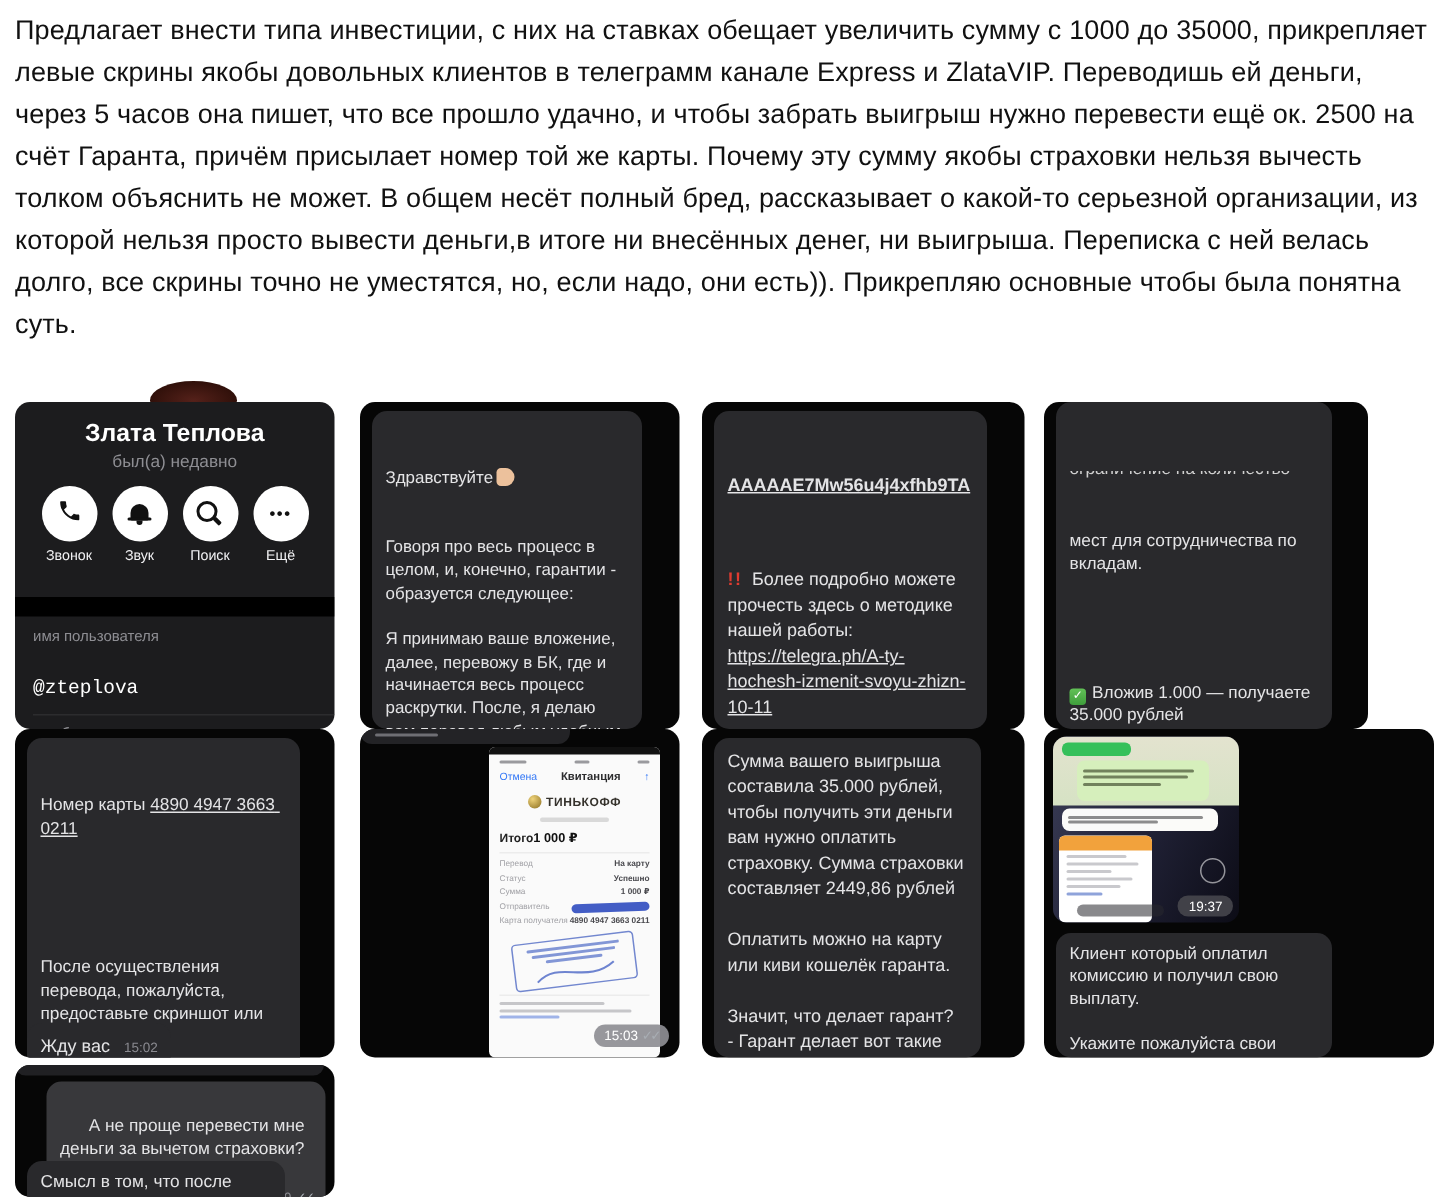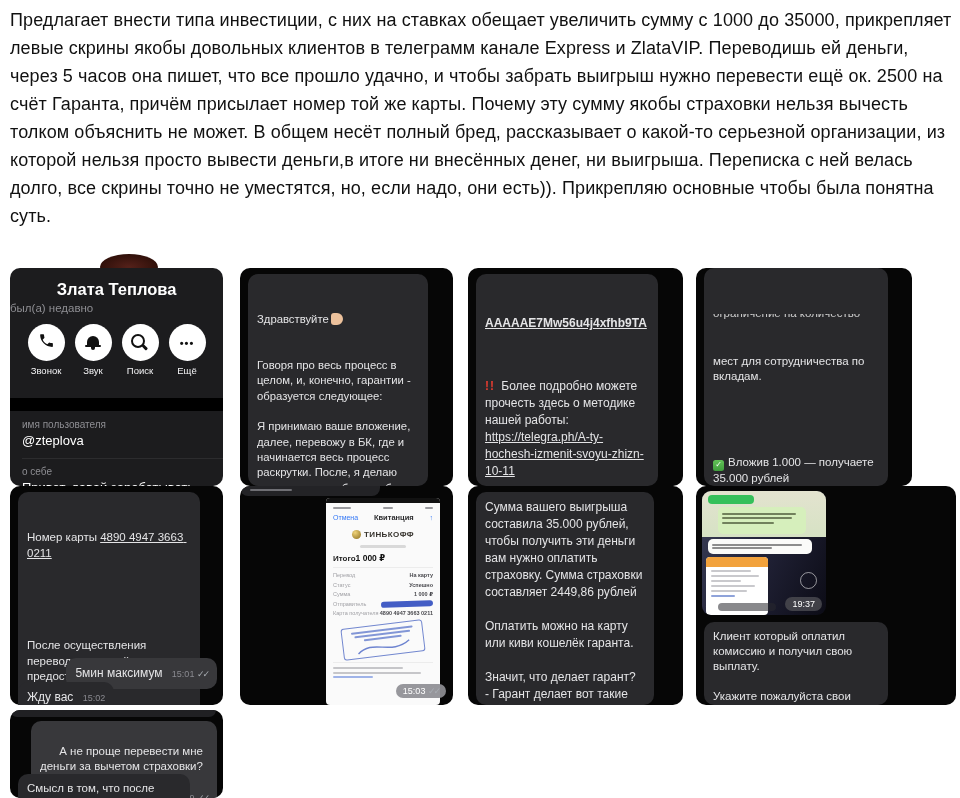--- a/index.html
+++ b/index.html
@@ -22,29 +22,29 @@
   .bar{background:#6f6f74;height:2px;border-radius:1px;}
   
   .chk{display:inline-flex;align-items:center;justify-content:center;width:11px;height:11px;
        background:linear-gradient(#62c157,#3f9e3c);border-radius:2.5px;color:#fff;font-size:8px;
        font-weight:bold;margin-right:4px;vertical-align:-1px;}
   .excl{color:#e03b30;font-weight:bold;letter-spacing:1px;margin-right:3px;}
   .emoji-muscle{display:inline-block;width:12px;height:12px;background:#ecc19c;border-radius:3px 6px 6px 3px;vertical-align:-2px;margin-left:2px;}
   
   .p-head{height:118px;}
   .p-name{margin-top:12px;text-align:center;font-size:16.5px;font-weight:600;color:#fff;}
-  .p-status{font-size:11.5px;color:#8e8e93;margin-top:3px;}
+  .p-status{text-align:center;font-size:11.5px;color:#8e8e93;margin-top:3px;}
   .p-actions{display:flex;justify-content:space-between;padding:10px 16px 0;}
   .p-act{display:flex;flex-direction:column;align-items:center;width:40px;}
   .p-circle{width:37px;height:37px;border-radius:50%;background:#fff;display:flex;align-items:center;justify-content:center;}
   .p-alabel{font-size:9.5px;color:#f2f2f4;margin-top:4px;}
   .p-strip{height:13px;background:#000;}
   .p-info{padding:8px 12px 0;}
   .p-label{font-size:10px;color:#8e8e93;}
-  .p-value{font-size:13px;color:#fff;margin-top:2px;line-height:1.35;}
+  .p-value{font-size:13px;color:#fff;margin-top:20px;line-height:1.35;font-family:Liberation Mono, monospace;}
   .p-div{height:1px;background:#2c2c2e;margin:8px -12px 7px 0;}
   .bell{width:12px;height:11px;background:#111;border-radius:6px 6px 1px 1px;position:relative;margin-top:-2px;}
   .bell::before{content:"";position:absolute;left:-2px;right:-2px;bottom:0;height:2px;background:#111;border-radius:1px;}
   .bell::after{content:"";position:absolute;left:4px;bottom:-3px;width:4px;height:3px;background:#111;border-radius:0 0 2px 2px;}
   .mag{width:10px;height:10px;border:2.5px solid #111;border-radius:50%;position:relative;margin:-4px 4px 0 0;}
   .mag::after{content:"";position:absolute;width:6px;height:2.5px;background:#111;transform:rotate(45deg);right:-5px;bottom:-3px;border-radius:1px;}
   .dots{font-size:11px;font-weight:bold;color:#111;letter-spacing:1px;}
   .avatar-arc{position:absolute;left:100px;top:254px;width:58px;height:26px;border-radius:50%;
        background:radial-gradient(ellipse at center,#55211a 0%,#30100a 70%);z-index:0;}
   
@@ -181,24 +181,20 @@
 
   <div class="tile" style="left:10px;top:486px;width:213px;height:219px;">
     <div class="bub" style="left:8px;top:6px;width:182px;font-size:11.5px;line-height:1.35;">
       <div><span>Номер карты </span><span class="u">4890 4947 3663 0211</span></div>
       <div style="height:15px;"></div>
       <div>После осуществления перевода, пожалуйста, предоставьте скриншот или фото чека!
 
 В течении какого времени можно ожидать средства?</div>
       
     </div>
-    <div class="bub bub-out" style="right:6px;top:172px;white-space:nowrap;">
-      <span>5мин максимум</span>
-      <span class="t-time" style="display:inline;margin-left:6px;"><span>15:01</span> <span class="ticks">✓✓</span></span>
-    </div>
     <div class="bub" style="left:8px;top:196px;white-space:nowrap;">
       <span>Жду вас</span>
       <span class="t-time" style="display:inline;margin-left:6px;">15:02</span>
     </div>
   </div>
 
   <div class="tile" style="left:240px;top:486px;width:213px;height:219px;">
     <div class="sliver" style="left:0;width:140px;height:10px;">
       <div class="bar" style="width:42px;margin:3px 0 0 10px;"></div>
     </div>

